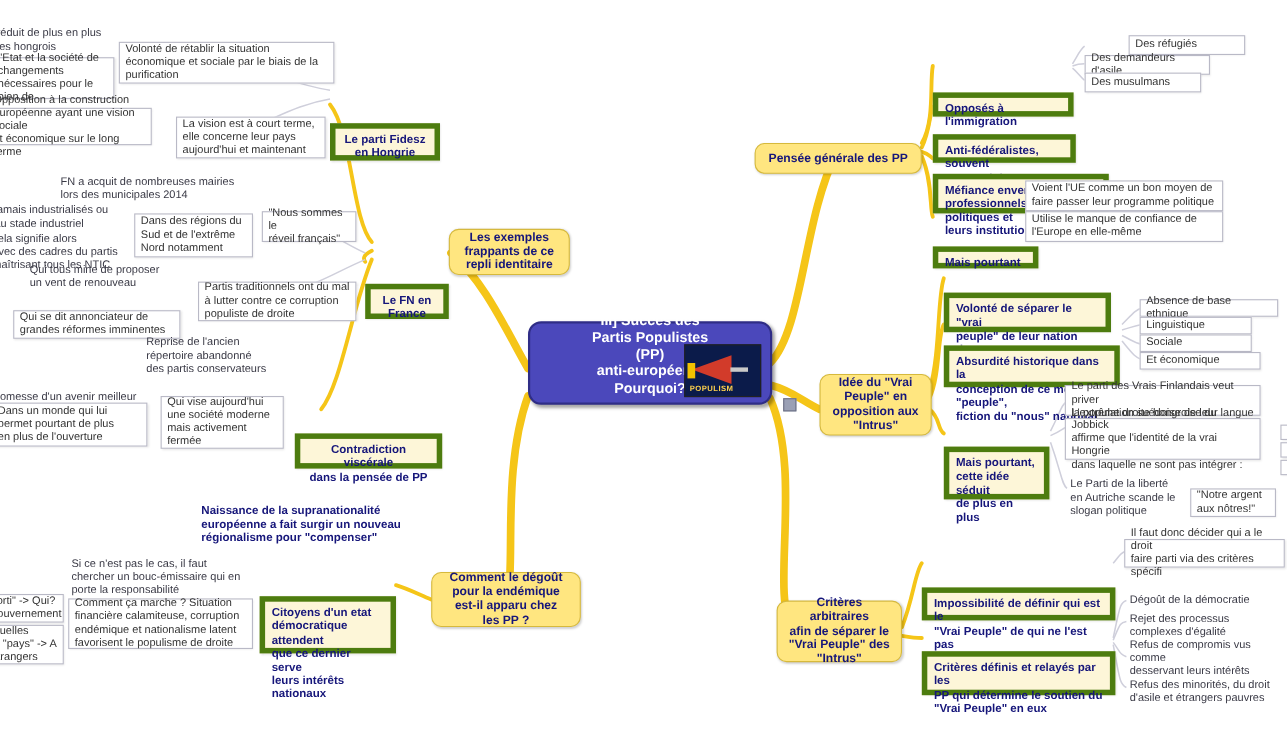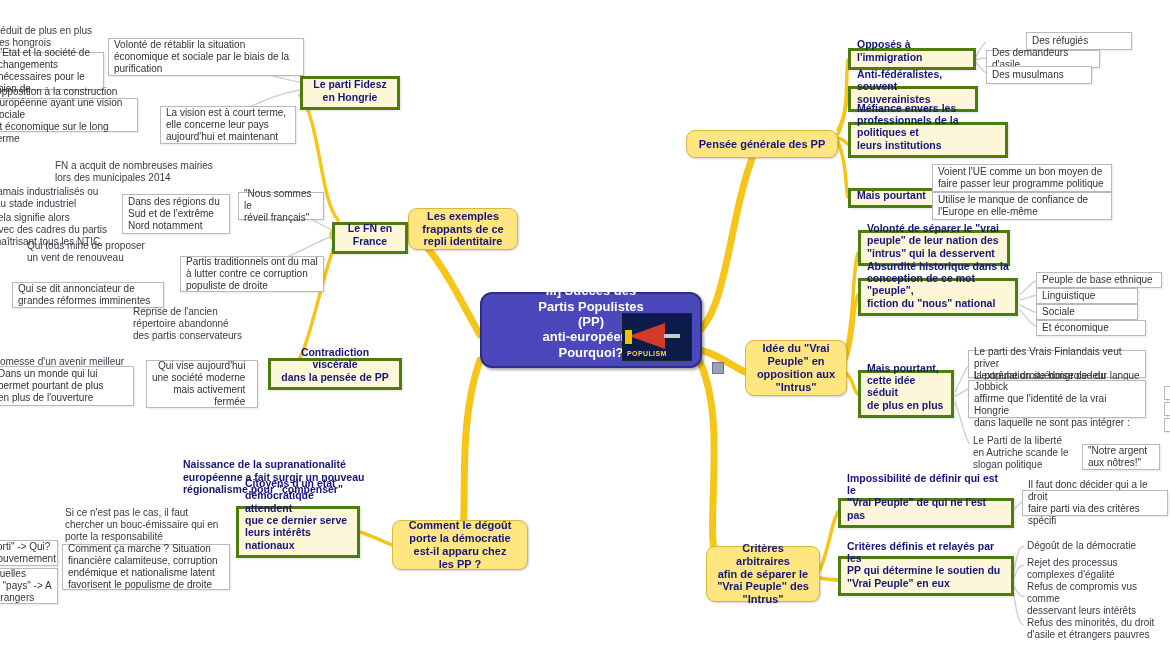--- a/index.html
+++ b/index.html
@@ -60,30 +60,31 @@
     display: flex;
     align-items: center;
     justify-content: center;
     padding: 5px 7px;
     box-shadow: 1px 1px 2px rgba(0,0,0,0.18);
     white-space: pre-line;
   }
   
   .lvl2 {
     background: #fdf6d8;
-    border: 3px solid #4d7c0f;
+    border: 5px solid #4d7c0f;
     color: #16167a;
     font-weight: bold;
     font-size: 10.5px;
     text-align: left;
     padding: 4px 6px;
     display: flex;
-    align-items: flex-end;
+    align-items: flex-start;
     box-shadow: 1px 1px 2px rgba(0,0,0,0.12);
     white-space: pre-line;
+    margin-top: 36px;
   }
   
   .lvl3 {
     background: #ffffff;
     border: 1px solid #b9b9c6;
     color: #333333;
     font-size: 10px;
     text-align: left;
     padding: 3px 5px;
     display: flex;
@@ -319,21 +320,21 @@
 des partis conservateurs</span>
   </div>
   <div class="node lvl3 plain" style="left:-14px; top:354px; width:146px; height:16px;">
     <span>promesse d'un avenir meilleur</span>
   </div>
   <div class="node lvl3" style="left:-8px; top:366px; width:142px; height:40px;">
     <span>Dans un monde qui lui
 permet pourtant de plus
 en plus de l'ouverture</span>
   </div>
-  <div class="node lvl3" style="left:146px; top:360px; width:112px; height:48px;text-align:right;">
+  <div class="node lvl3" style="left:146px; top:360px; width:112px; height:48px;">
     <span>Qui vise aujourd'hui
 une société moderne
 mais activement
 fermée</span>
   </div>
 
   <div class="node lvl1" style="left:686px; top:120px; width:152px; height:28px;margin-top:10px;">
     <span>Pensée générale des PP</span>
   </div>
 
@@ -385,21 +386,21 @@
 peuple" de leur nation des
 "intrus" qui la desservent</span>
   </div>
 
   <div class="node lvl2" style="left:858px; top:278px; width:160px; height:38px;">
     <span>Absurdité historique dans la
 conception de ce mot "peuple",
 fiction du "nous" national</span>
   </div>
   <div class="node lvl3" style="left:1036px; top:272px; width:126px; height:16px;">
-    <span>Peuple de base ethnique</span>
+    <span>Absence de base ethnique</span>
   </div>
   <div class="node lvl3" style="left:1036px; top:288px; width:102px; height:16px;">
     <span>Linguistique</span>
   </div>
   <div class="node lvl3" style="left:1036px; top:304px; width:102px; height:16px;">
     <span>Sociale</span>
   </div>
   <div class="node lvl3" style="left:1036px; top:320px; width:110px; height:16px;">
     <span>Et économique</span>
   </div>
@@ -426,21 +427,21 @@
   <div class="node lvl3" style="left:1082px; top:444px; width:78px; height:26px;">
     <span>"Notre argent
 aux nôtres!"</span>
   </div>
   <div class="node lvl3" style="left:1164px; top:386px; width:20px; height:14px;"></div>
   <div class="node lvl3" style="left:1164px; top:402px; width:20px; height:14px;"></div>
   <div class="node lvl3" style="left:1164px; top:418px; width:20px; height:14px;"></div>
 
   <div class="node lvl1" style="left:392px; top:520px; width:136px; height:50px;">
     <span>Comment le dégoût
-porte la démocratie
+pour la endémique
 est-il apparu chez
 les PP ?</span>
   </div>
 
   <div class="node lvl2" style="left:236px; top:506px; width:124px; height:52px;">
     <span>Citoyens d'un etat
 démocratique attendent
 que ce dernier serve
 leurs intérêts nationaux</span>
   </div>

